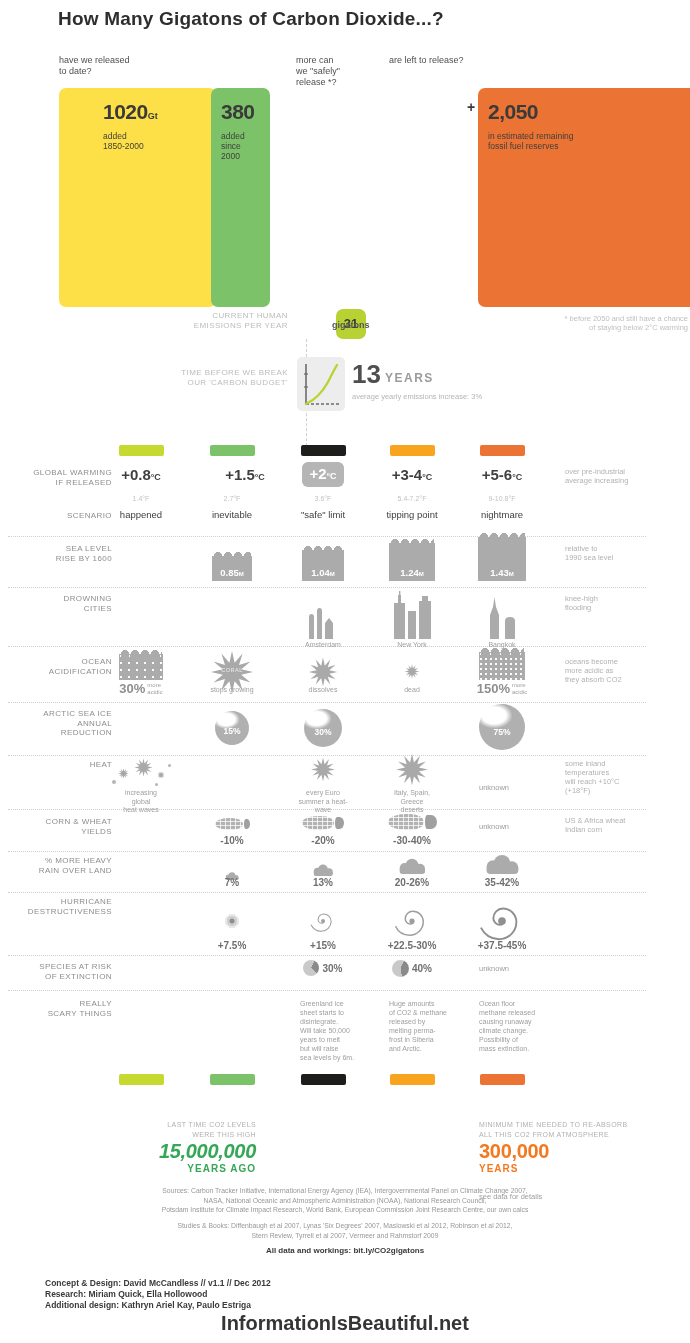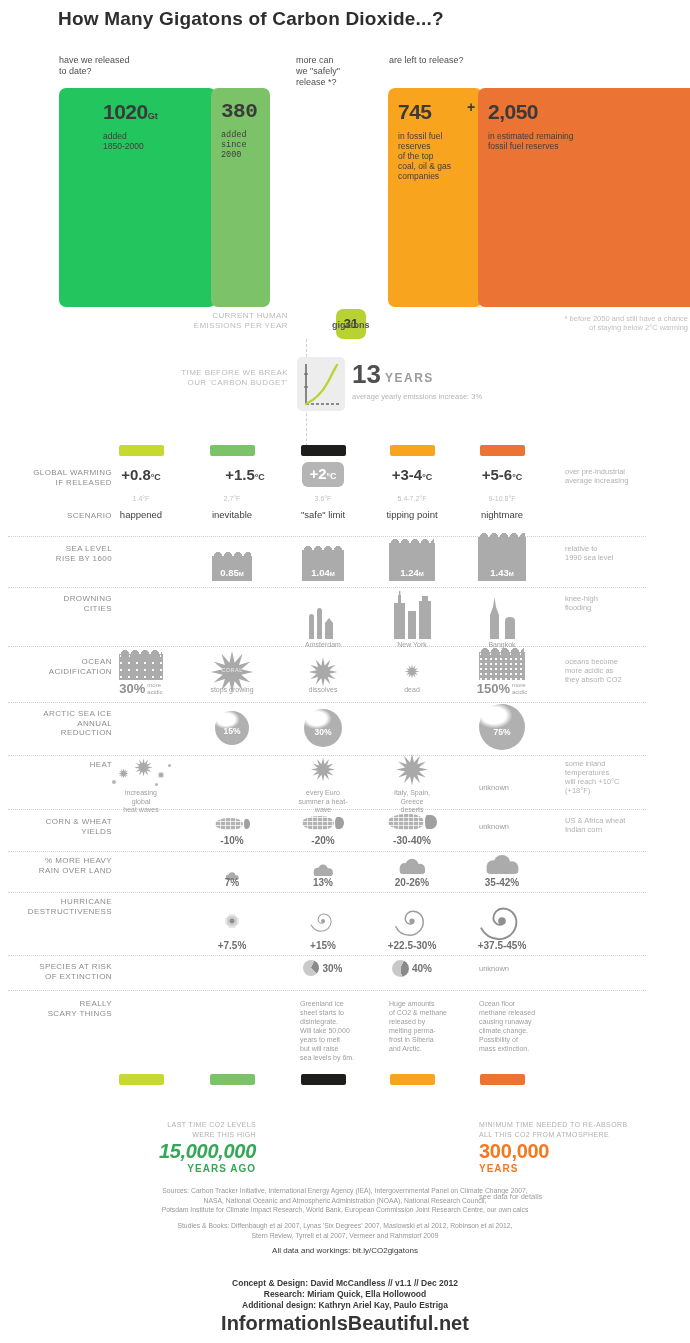--- a/index.html
+++ b/index.html
@@ -62,55 +62,47 @@
   .cornend{background:#a0a0a0;border-radius:2px 50% 50% 2px/50%}
   .val10{font-size:10px;color:#6f6f6f;font-weight:700}
   .unk{font-size:7.5px;color:#9e9e9e}
   .fuzz{border-radius:50%;background:radial-gradient(circle,#8f8f8f 0 22%,#cfcfcf 23% 45%,#e9e9e9 46% 62%,rgba(233,233,233,0) 63%);margin:0 auto}
   .pieRow{display:flex;align-items:center;justify-content:center;gap:3px}
   .pie{border-radius:50%}
   .scary{width:76px;font-size:7px;line-height:9px;color:#9e9e9e;white-space:pre-line;text-align:left}
   .bigyears{font-size:20px;font-weight:700;letter-spacing:-.3px}
   .yearunit{font-size:10px;font-weight:700;letter-spacing:1px}
   .src{left:45px;width:600px;text-align:center;font-size:6.8px;line-height:9.5px;color:#979797;white-space:pre-line}
-  .dataline{left:45px;width:600px;text-align:center;font-size:8px;color:#3a3a3a;font-weight:400}
-  .credits{left:45px;width:600px;text-align:center;font-size:8.5px;line-height:11px;color:#3a3a3a;font-weight:600;white-space:pre-line}
+  .dataline{left:45px;width:600px;text-align:center;font-size:8px;color:#3a3a3a;font-weight:700}
+  .credits{left:45px;width:600px;font-size:8.5px;line-height:11px;color:#3a3a3a;font-weight:600;white-space:pre-line}
   .site{left:0;width:690px;text-align:center;font-size:20px;color:#353535;font-weight:600}
 </style>
 </head>
 <body>
 
 <div id="page">
 
   <div class="abs title">How Many Gigatons of Carbon Dioxide...?</div>
   <div class="abs q" style="left:59px;top:55px">have we released
 to date?</div>
   <div class="abs q" style="left:296px;top:55px">more can
 we "safely"
 release *?</div>
   <div class="abs q" style="left:389px;top:55px">are left to release?</div>
 
-  <div class="abs bigbar barpad" style="left: 59px; width: 105px; background-color: #22c55e; padding-left: 44px;">
+  <div class="abs bigbar barpad" style="left: 59px; width: 105px; background-color: #fde047; padding-left: 44px;">
     <span class="bv">1020</span><span class="bvu">Gt</span>
     <div class="bc">added
 1850-2000</div>
   </div>
-  <div class="abs bigbar barpad" style="left: 211px; width: 41px; background-color: rgb(124, 194, 105); font-family: Liberation Mono, monospace;">
+  <div class="abs bigbar barpad" style="left: 211px; width: 41px; background-color: rgb(124, 194, 105);">
     <span class="bv">380</span>
     <div class="bc">added
 since
 2000</div>
-  </div>
-  <div class="abs bigbar barpad" style="left: 388px; width: 76px; background-color: rgb(248, 164, 30);">
-    <span class="bv">745</span>
-    <div class="bc">in fossil fuel
-reserves
-of the top
-coal, oil &amp; gas
-companies</div>
   </div>
   <div class="abs plus" style="left:463px;top:99px;width:16px;text-align:center">+</div>
   <div class="abs bigbar barpad" style="left: 478px; width: 211px; background-color: rgb(235, 115, 52);">
     <span class="bv">2,050</span>
     <div class="bc">in estimated remaining
 fossil fuel reserves</div>
   </div>
 
   <div class="abs mlabel" style="left:140px;top:311px;width:148px">CURRENT HUMAN
 EMISSIONS PER YEAR</div>

